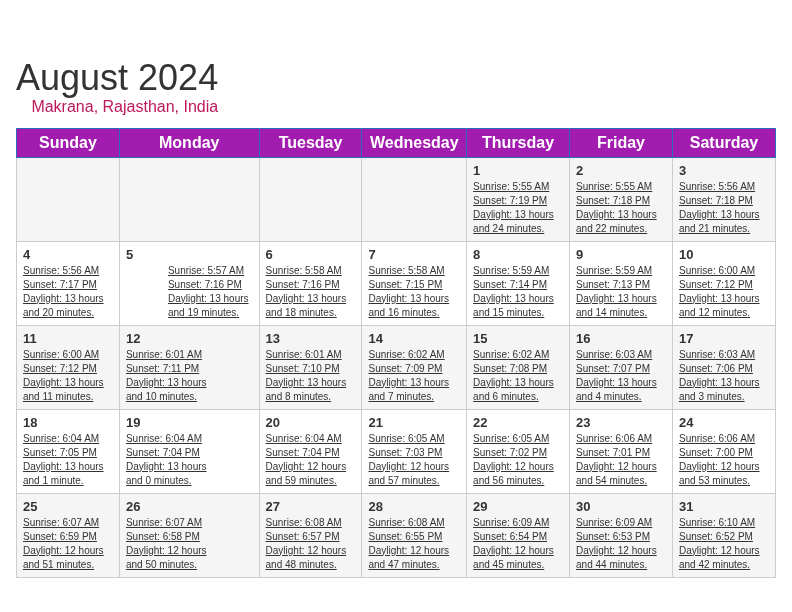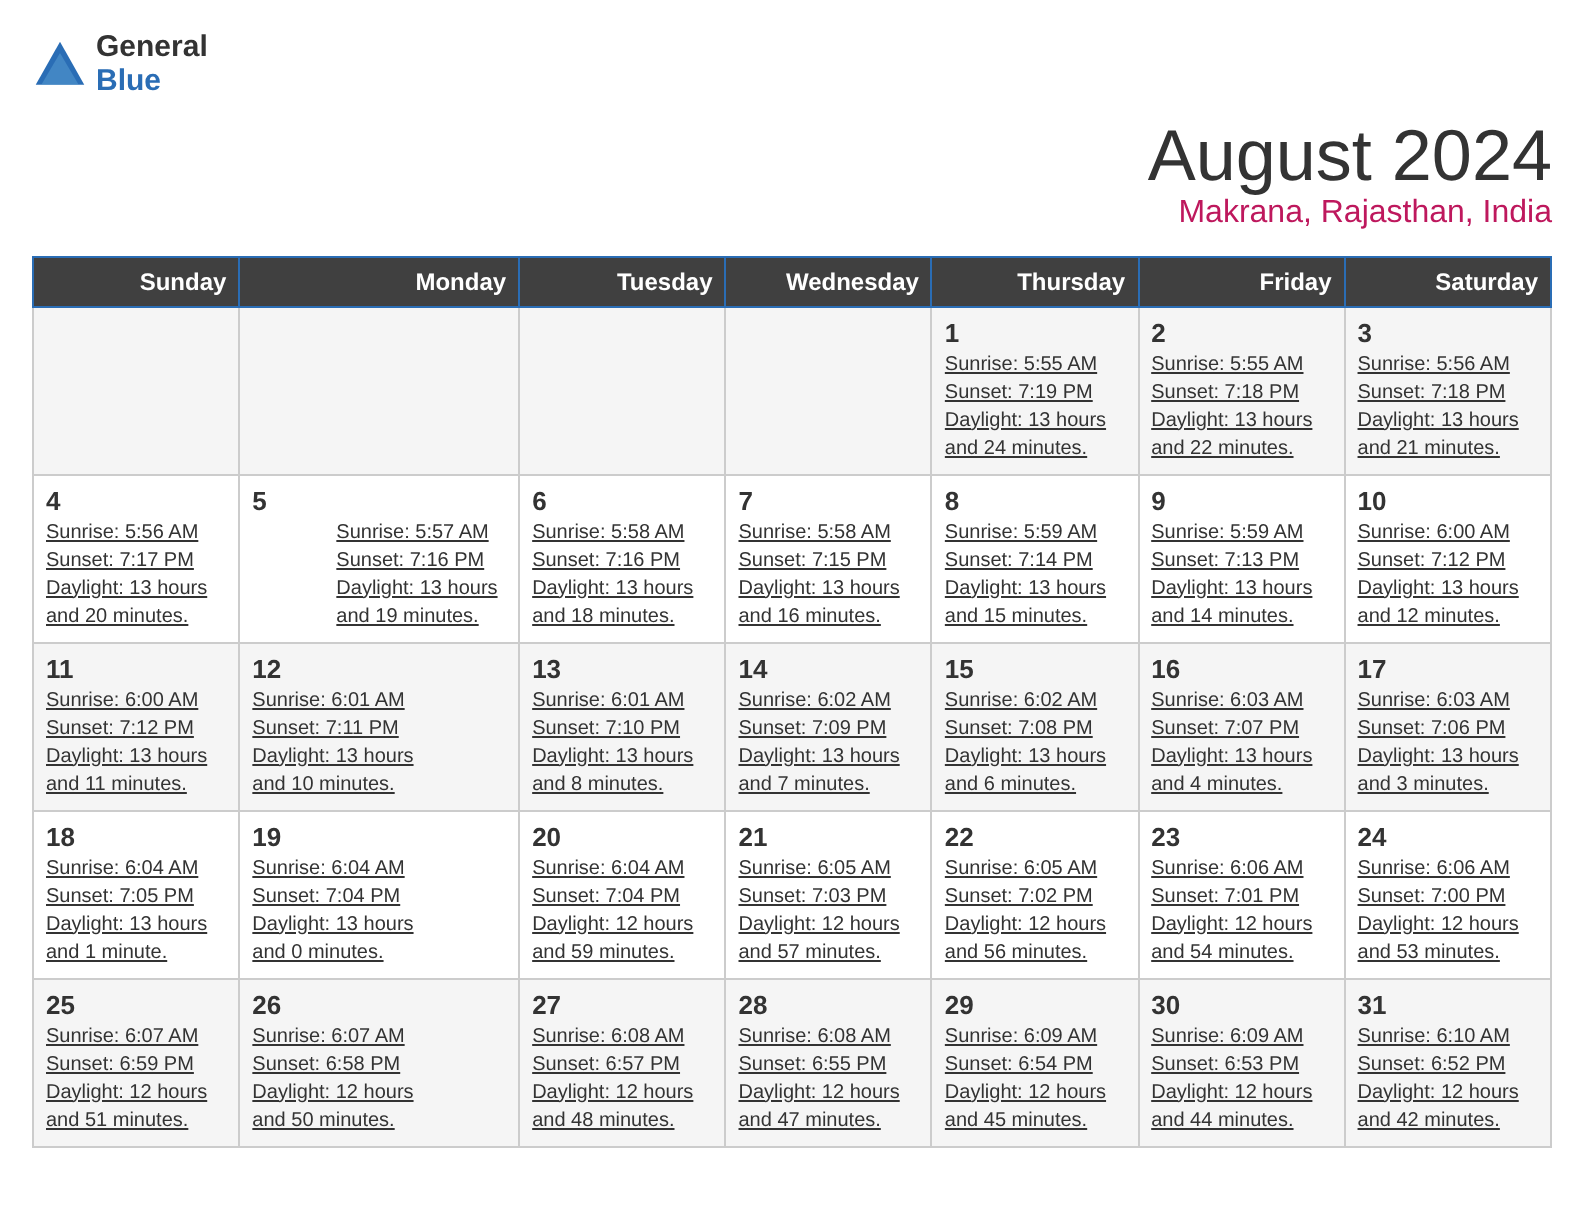--- a/index.html
+++ b/index.html
@@ -53,25 +53,25 @@
     .subtitle {
       font-size: 16px;
       color: #be185d;
     }
     table {
       width: 100%;
       border-collapse: collapse;
       font-size: 11px;
     }
     thead tr th {
-      background-color: #404040;
+      background-color: #a21caf;
       color: #fff;
       padding: 5px 6px;
-      text-align: right;
-      font-size: 12px;
+      text-align: center;
+      font-size: 16px;
       font-weight: bold;
       border: 1px solid #2a6db5;
     }
     tbody tr td {
       border: 1px solid #ccc;
       padding: 5px 6px;
       vertical-align: top;
       color: #333;
       min-width: 100px;
       height: 80px;
@@ -94,30 +94,20 @@
       text-decoration: underline;
     }
     .empty-cell {
       background-color: #f5f5f5;
     }
   </style>
 </head>
 <body>
 
 <div class="header-area">
-  <div class="logo">
-    <svg class="logo-icon" viewBox="0 0 30 30">
-      <polygon points="15,2 28,25 2,25" fill="#2a6db5"></polygon>
-      <polygon points="15,8 25,25 5,25" fill="#5a9fd4" opacity="0.5"></polygon>
-    </svg>
-    <div class="logo-text">
-      <span class="logo-general">General</span>
-      <span class="logo-blue">Blue</span>
-    </div>
-  </div>
   <div class="title-area">
     <div class="main-title">August 2024</div>
     <div class="subtitle">Makrana, Rajasthan, India</div>
   </div>
 </div>
 
 <table>
   <thead>
     <tr>
     <th>Sunday</th>

